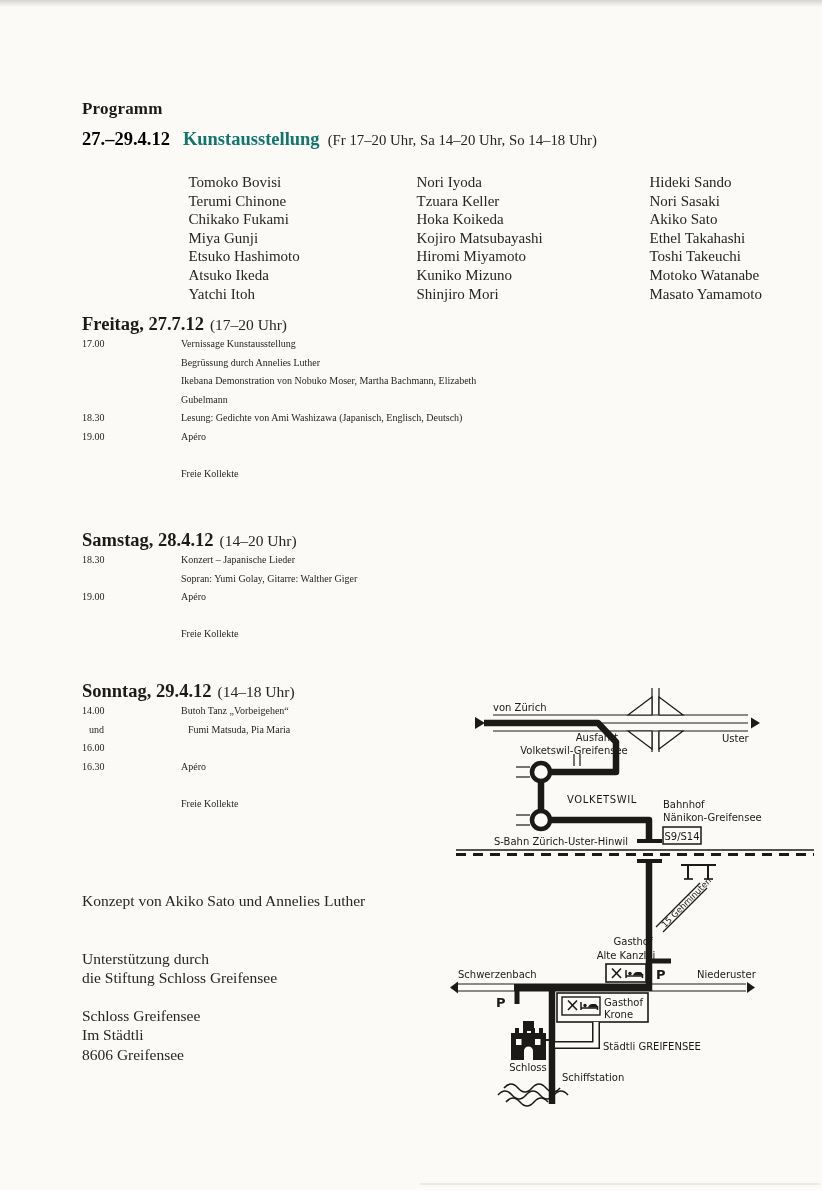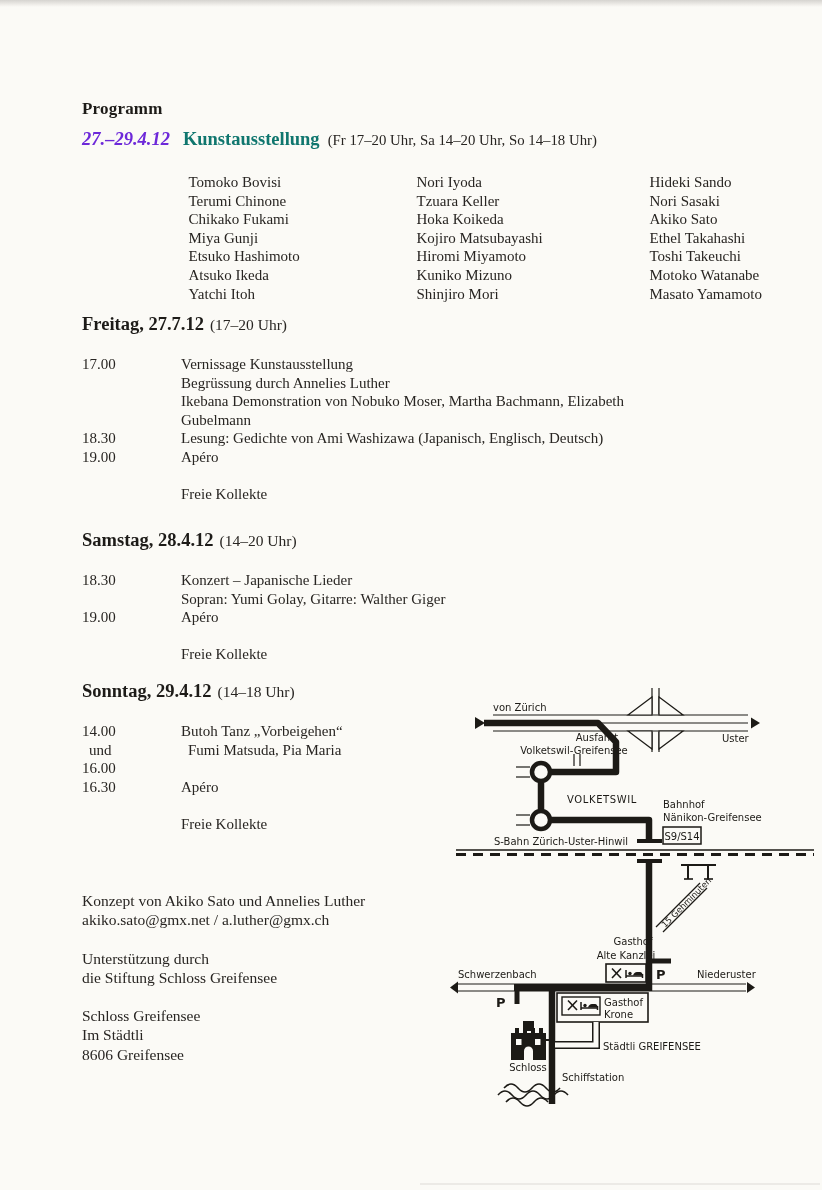--- a/index.html
+++ b/index.html
@@ -9,33 +9,33 @@
     font-family:"Liberation Serif","DejaVu Serif",serif;
   }
   .scan-edge{position:absolute;top:0;left:0;right:0;height:7px;
     background:linear-gradient(#d6d4d0,#f1efeb 70%,rgba(241,239,235,0));pointer-events:none;}
   .scan-smudge{position:absolute;left:420px;top:1183px;width:400px;height:2px;background:#eceae6;}
   .abs{position:absolute;}
 
   .programm{left:82px;top:88px;font-size:17px;font-weight:bold;letter-spacing:.2px;color:#1d1b18;}
 
   .exh-h{left:82px;top:129px;font-size:18.5px;white-space:nowrap;}
-  .exh-h .dates{font-weight:bold;color:#6d28d9;font-style:italic;}
+  .exh-h .dates{font-weight:bold;color:#000000;}
   .exh-h .name{font-weight:bold;color:#0f766e;margin-left:13px;}
   .exh-h .hours{font-size:14.8px;margin-left:8px;}
 
   .artists{left:82px;top:173px;display:flex;font-size:15px;line-height:18.6px;width:680px;justify-content:flex-end;}
   .artists .c1{width:228px;}
   .artists .c2{width:233px;}
 
   .day{left:82px;width:660px;}
   .day h2{margin:0;font-size:18.5px;font-weight:normal;white-space:nowrap;}
   .day h2 strong{color:#1d1b18;}
   .day .hours{font-size:15.5px;margin-left:6px;}
-  .sched{margin-top:20px;font-size:15px;line-height:18.6px;}
+  .sched{font-size:10px;line-height:18.6px;}
   .row{display:flex;min-height:18.6px;}
   .row .t{width:99px;flex:none;}
   .row .t.t-indent{padding-left:7px;}
   .row .d{flex:1;}
   .note-row{margin-top:18.6px;}
 
   .fblock{left:82px;font-size:15.5px;line-height:19.4px;}
 
   .map{left:450px;top:684px;width:372px;height:430px;}
   .map text{font-family:"DejaVu Sans",sans-serif;font-size:10px;fill:#1c1a16;}
@@ -161,21 +161,20 @@
       </div>
     <div class="row note-row">
         <span class="t"></span>
         <span class="d">Freie Kollekte</span>
       </div>
   </div>
 </section>
 
 <div class="abs fblock" style="top:891px">
   <div>Konzept von Akiko Sato und Annelies Luther</div>
-  <div>akiko.sato@gmx.net / a.luther@gmx.ch</div>
 </div>
 <div class="abs fblock" style="top:949px">
   <div>Unterstützung durch</div>
   <div>die Stiftung Schloss Greifensee</div>
 </div>
 <div class="abs fblock" style="top:1006px">
   <div>Schloss Greifensee</div>
   <div>Im Städtli</div>
   <div>8606 Greifensee</div>
 </div>

